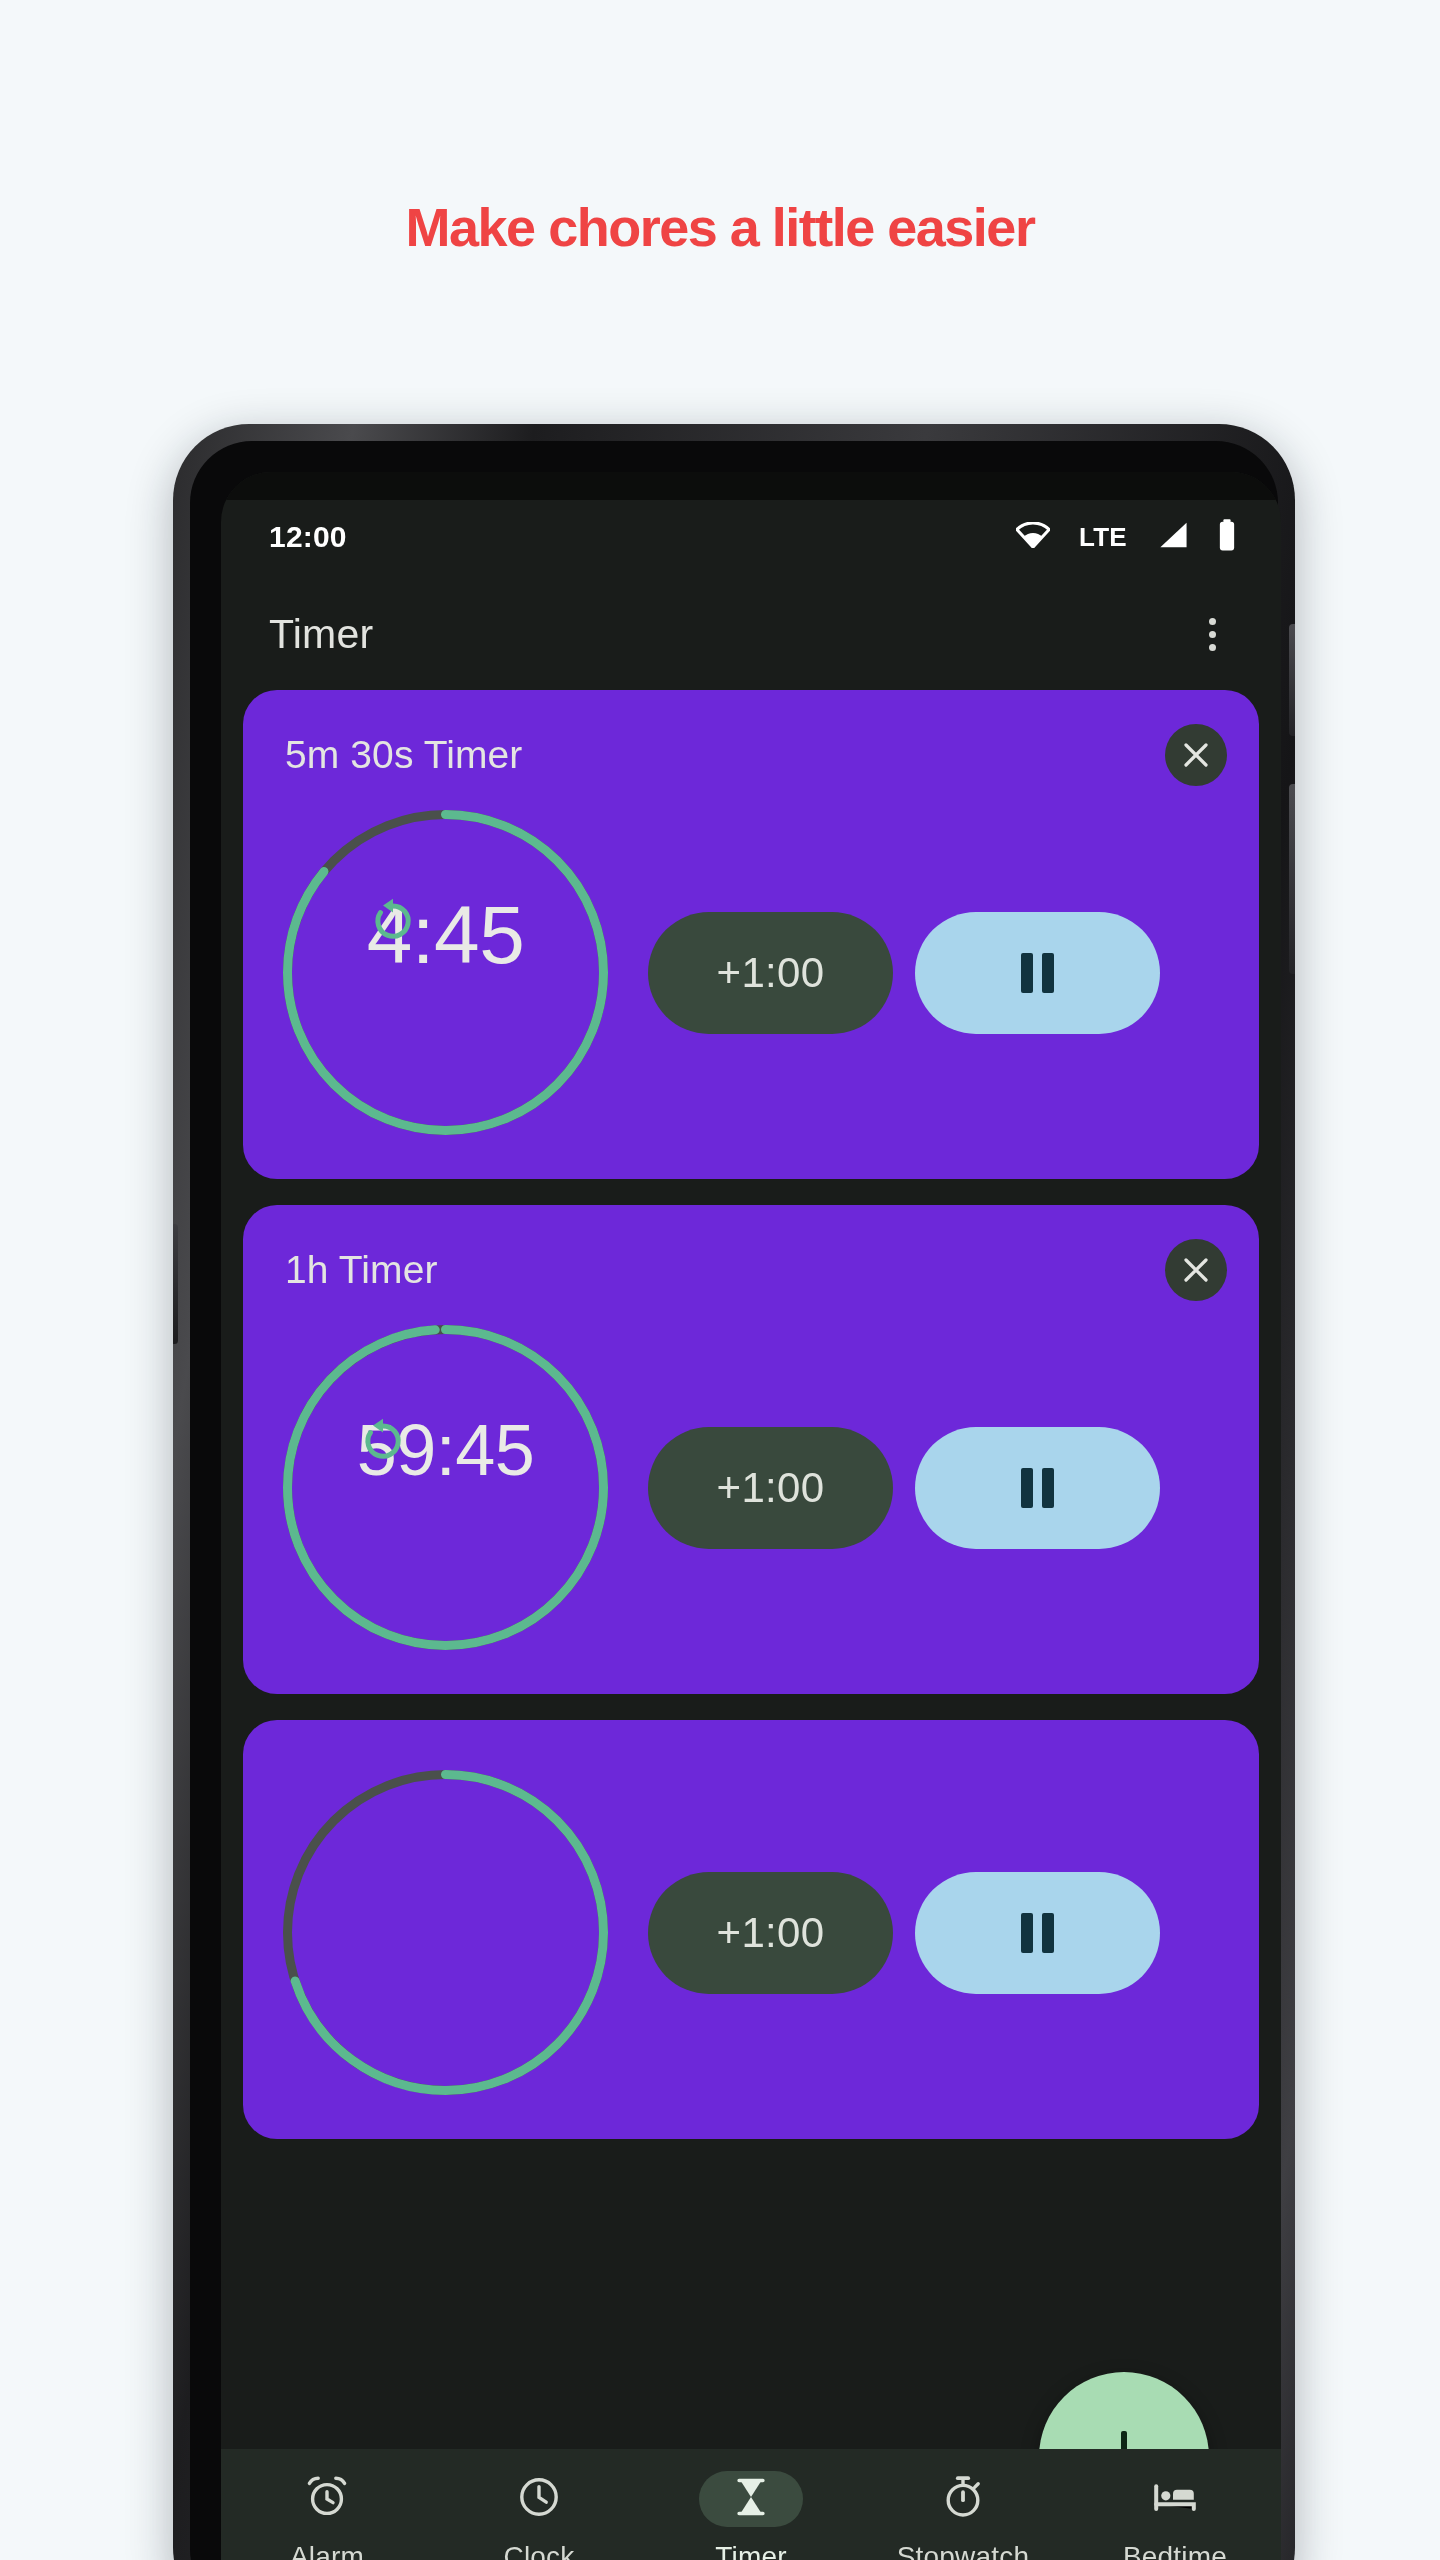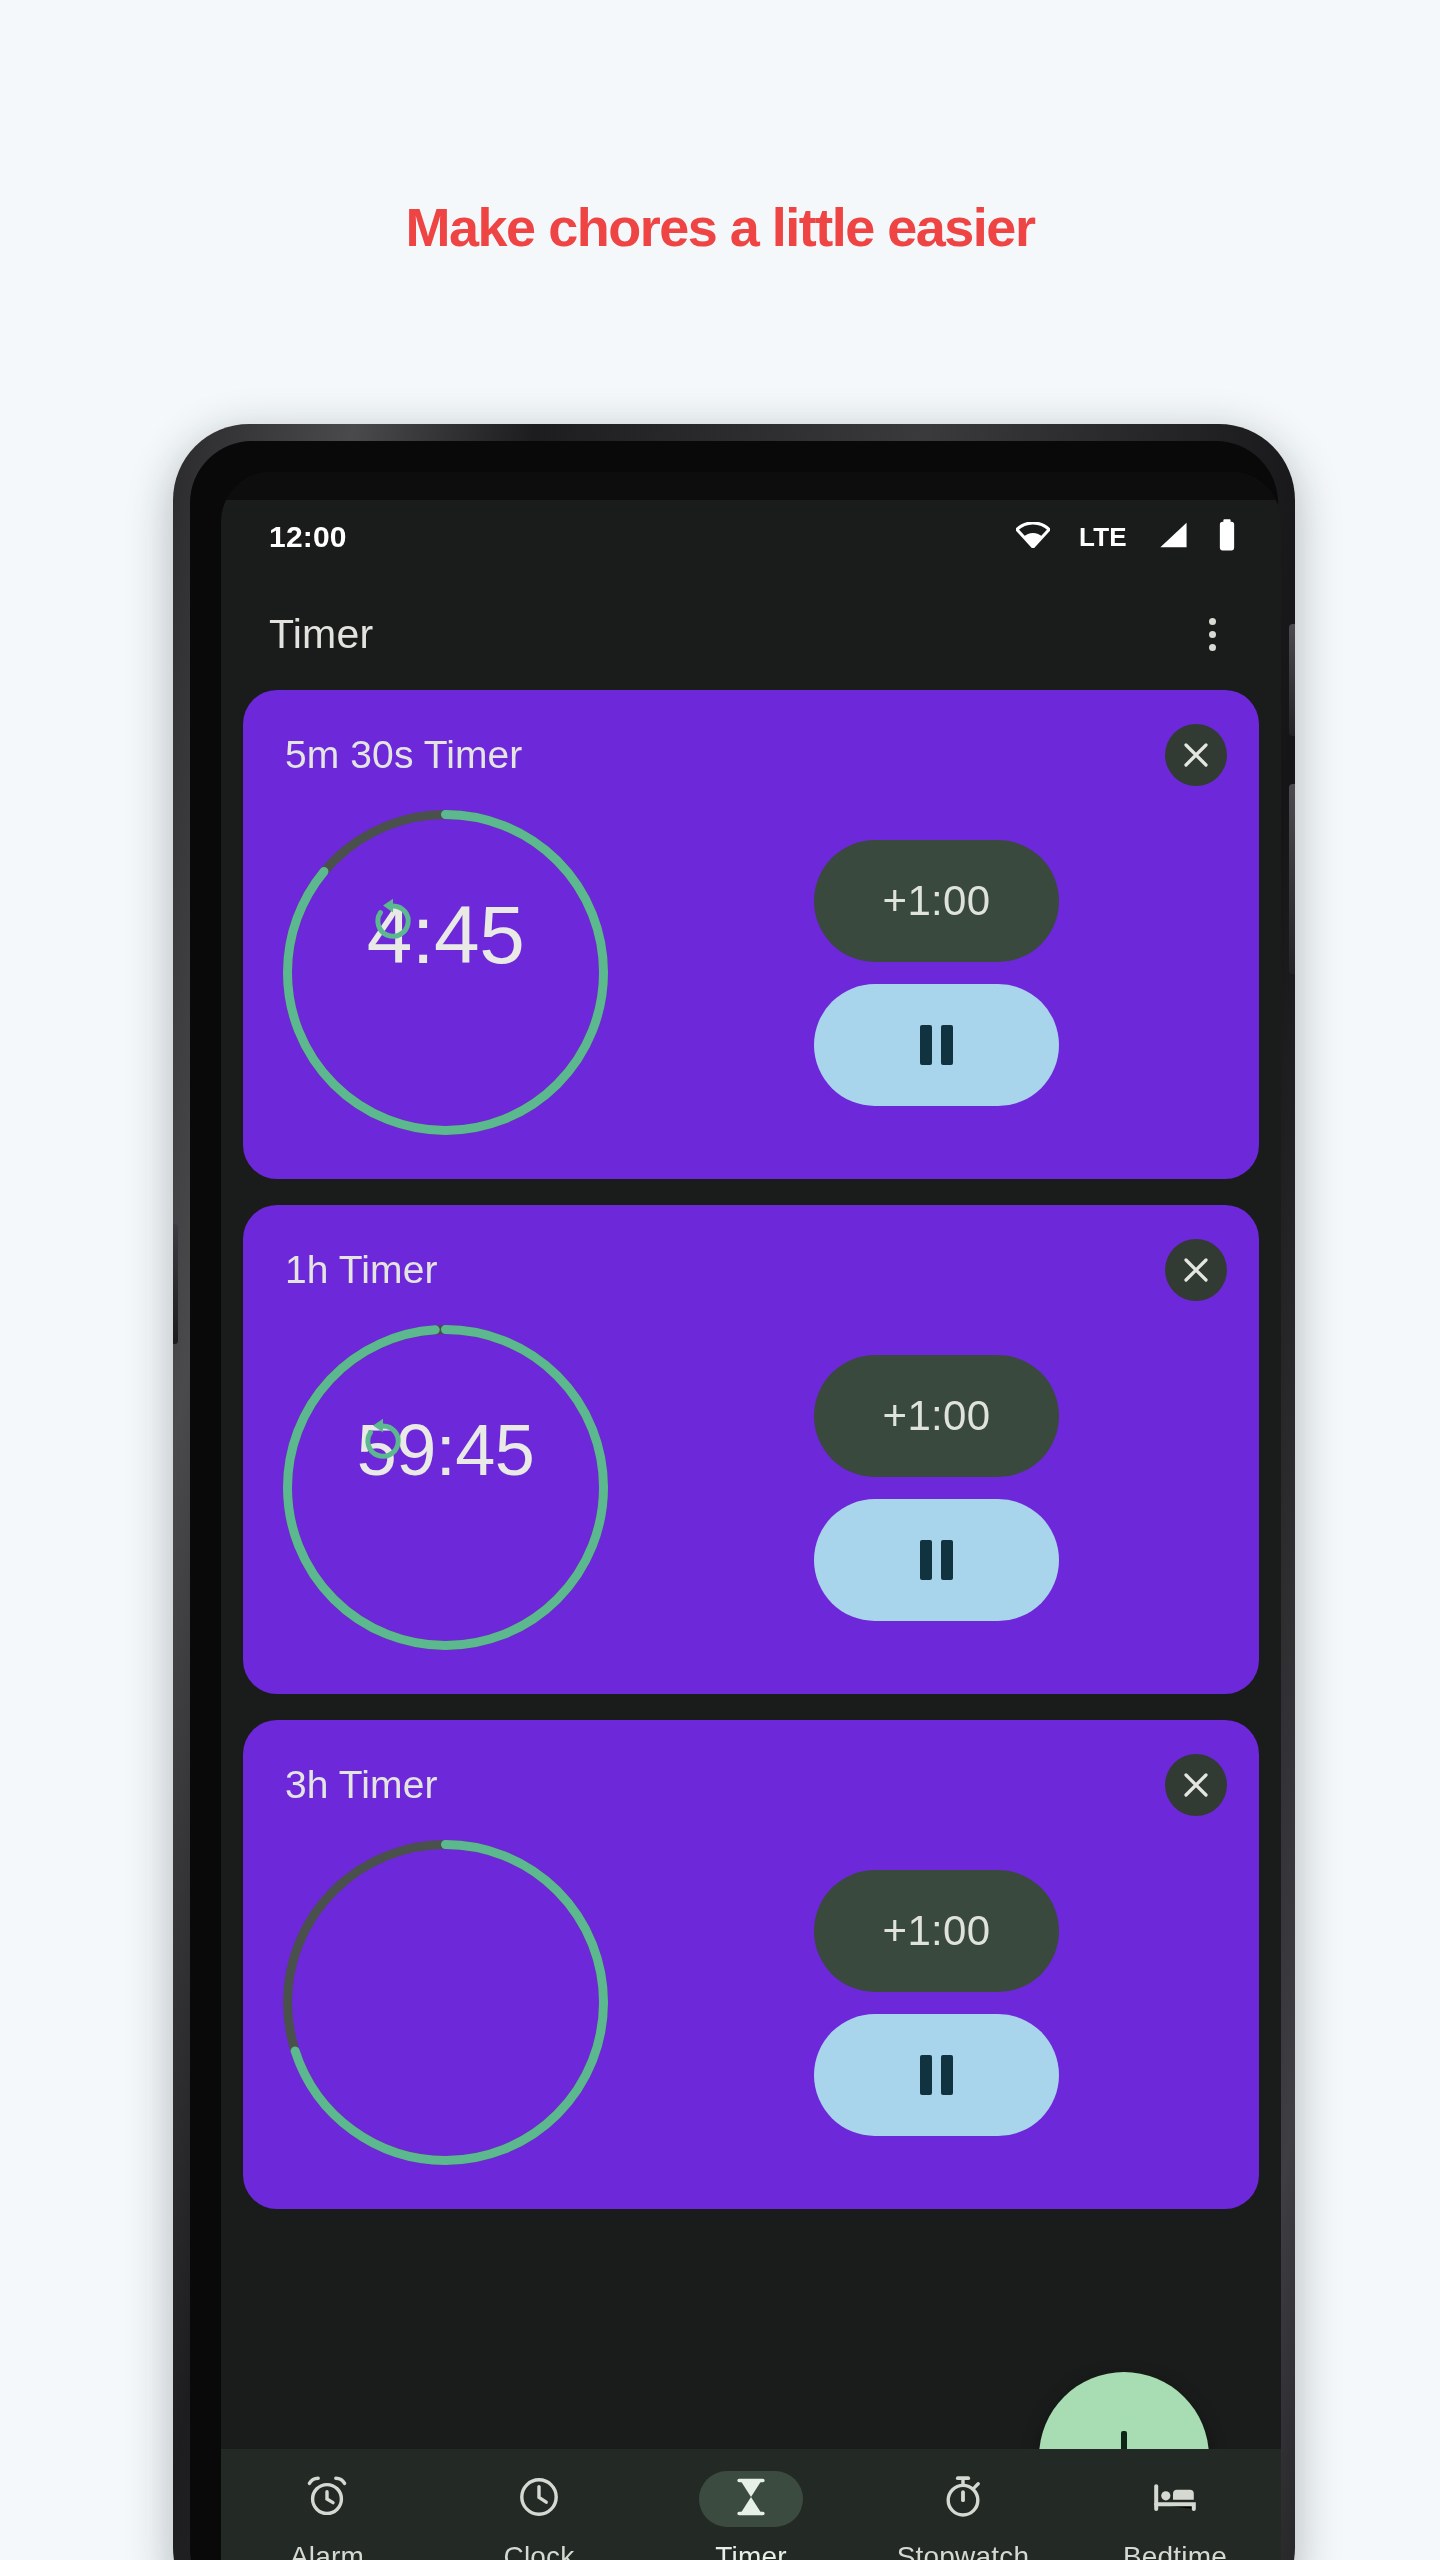--- a/index.html
+++ b/index.html
@@ -231,21 +231,21 @@
     width: 54px; height: 54px;
     display: flex;
     align-items: center;
     justify-content: center;
     cursor: pointer;
   }
 
   .dial-actions {
     flex: 1;
     display: flex;
-    flex-direction: column;
+    flex-direction: row;
     align-items: center;
     gap: 22px;
     padding-left: 4px;
   }
   .btn-add {
     width: 245px;
     height: 122px;
     border-radius: 64px;
     background: #39493d;
     color: #dfe3dc;
@@ -457,28 +457,20 @@
                 <div class="btn-add">+1:00</div>
                 <div class="btn-pause">
                   <span class="pause-bar"></span>
                   <span class="pause-bar"></span>
                 </div>
               </div>
             </div>
           </div>
 
           <div class="timer-card">
-            <div class="card-head">
-              <div class="card-title">3h Timer</div>
-              <div class="close-btn">
-                <svg width="30" height="30" viewBox="0 0 24 24">
-                  <path d="M4 4 L20 20 M20 4 L4 20" stroke="#e4e6e1" stroke-width="2.6" stroke-linecap="round"></path>
-                </svg>
-              </div>
-            </div>
             <div class="card-body">
               <div class="dial-wrap">
                 <svg viewBox="0 0 345 345">
                   <circle cx="172.5" cy="172.5" r="158" fill="none" stroke="#4a504b" stroke-width="9" stroke-linecap="round" transform="rotate(-90 172.5 172.5)"></circle>
                   <circle cx="172.5" cy="172.5" r="158" fill="none" stroke="#5cb98f" stroke-width="9" stroke-linecap="round" stroke-dasharray="695 298" stroke-dashoffset="0" transform="rotate(-90 172.5 172.5)"></circle>
                 </svg>
                 <div class="dial-inner">
                   <div class="dial-time"></div>
                 </div>
               </div>

